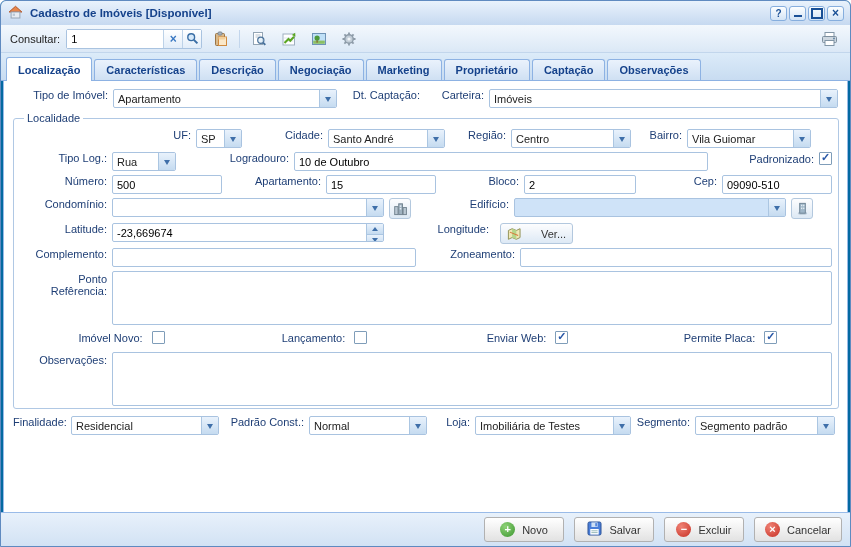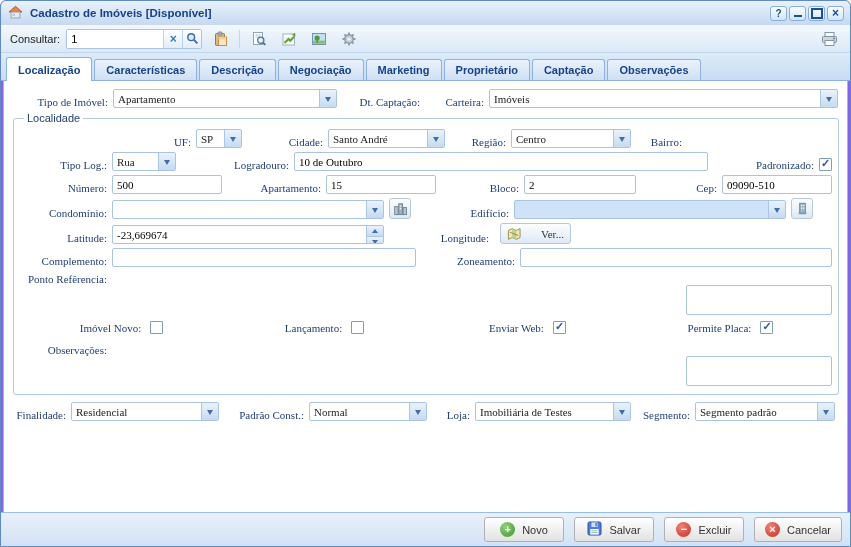--- a/index.html
+++ b/index.html
@@ -1,20 +1,20 @@
 <!DOCTYPE html>
 <html><head>
 <meta charset="utf-8">
 <style>
   * { box-sizing: border-box; margin: 0; padding: 0; }
   html,body { width: 851px; height: 547px; }
   body { font-family: "Liberation Sans", sans-serif; font-size: 11px; color:#222; }
 
   .window { width:851px; height:547px; border:1px solid #5f8ac0; border-radius:6px 6px 0 0;
-            background:#8b5cf6; display:flex; flex-direction:column; overflow:hidden; }
+            background:#0369a1; display:flex; flex-direction:column; overflow:hidden; }
 
   
   .titlebar { height:24px; flex:none; display:flex; align-items:center; gap:6px; padding:0 6px;
               background:linear-gradient(#e9f2fc,#c6d9f0); }
   .title { color:#15428b; font-weight:bold; font-size:11.5px; flex:1; }
   .winbtns { display:flex; gap:2px; }
   .wb { width:17px; height:15px; border:1px solid #86aede; border-radius:3px; cursor:pointer;
         background:linear-gradient(#fdfefe,#d3e4f6); color:#1a5096; font-weight:bold; font-size:10px;
         display:flex; align-items:center; justify-content:center; }
   .wb-help::after { content:"?"; }
@@ -39,21 +39,21 @@
   .tabbar { flex:none; display:flex; gap:2px; align-items:flex-end; padding:4px 5px 0;
             background:linear-gradient(#dcebf9,#c8dcf1); border-bottom:1px solid #8db2e3; }
   .tab { height:21px; padding:0 11px; display:flex; align-items:center; cursor:pointer;
          border:1px solid #8db2e3; border-bottom:none; border-radius:3px 3px 0 0;
          background:linear-gradient(#eaf2fc,#cfe0f3); color:#15428b; font-weight:bold; }
   .tab.active { background:#fff; height:24px; margin-bottom:-1px; z-index:2; }
 
   
   .content { flex:1; margin:0 2px; background:#fff; padding:8px 9px 0;
              border-left:1px solid #99bbe8; border-right:1px solid #99bbe8; overflow:hidden; }
-  .row { display:flex; align-items:flex-end; margin-bottom:4px;font-family:Liberation Serif, serif; }
+  .row { display:flex; align-items:flex-start; margin-bottom:4px; }
   .lbl { color:#1e3e75; text-align:right; padding-right:5px; flex:none; line-height:12px; }
   .txt, .combo, .datefield, .spinfield { height:19px; border:1px solid #a9c3e0; border-radius:2px;
         background:#fff; display:flex; align-items:stretch; overflow:hidden; flex:none; }
   .txt input, .spinfield input, .datefield input { flex:1; min-width:0; border:none; outline:none;
         padding:0 4px; font:inherit; color:#000; background:transparent; }
   .combo .val { flex:1; padding:3px 4px 0; white-space:nowrap; overflow:hidden; }
   .combo.hl { background:#cfe3f8; }
   .trig { width:17px; flex:none; border-left:1px solid #abc6e2; cursor:pointer;
           background:linear-gradient(#e9f2fc,#c5dbf0); display:flex; align-items:center; justify-content:center; }
   .trig::after { content:""; border:3.5px solid transparent; border-top:5px solid #3f6fa9; margin-top:5px; }
@@ -68,21 +68,21 @@
   .verbtn { width:auto; padding:0 6px; gap:20px; color:#333; }
   .checkbox { width:13px; height:13px; flex:none; border:1px solid #7f9db9; background:#fff;
               position:relative; cursor:pointer; border-radius:1px; }
   .checkbox.checked::after { content:"✓"; position:absolute; left:1px; top:-2px; color:#2a58a7;
               font-weight:bold; font-size:11px; }
   fieldset.group { border:1px solid #b0c8e4; border-radius:3px; padding:5px 6px 2px; margin-bottom:6px; }
   fieldset.group legend { color:#1e3e75; padding:0 3px; margin-left:4px; }
   .arealbl { align-self:flex-start; padding-top:2px; }
   textarea.area { flex:1; height:54px; border:1px solid #a9c3e0; border-radius:2px; resize:none;
                   font:inherit; padding:2px 4px; outline:none; }
-  .arearow { margin-bottom:6px;flex-direction:column; }
+  .arearow { margin-bottom:0; }
   .cbgroup { flex:1; display:flex; align-items:center; justify-content:center; gap:4px; }
   .finalrow { margin-top:7px; }
 
   
   .btnbar { height:34px; flex:none; background:linear-gradient(#e8f1fb,#d2e2f4); border-top:1px solid #99bbe8;
             display:flex; align-items:center; justify-content:flex-end; gap:10px; padding:0 8px; }
   .fbtn { height:25px; min-width:80px; border:1px solid #b1b1b1; border-radius:3px; cursor:pointer;
           background:linear-gradient(#ffffff,#e2e2e2); display:flex; align-items:center; justify-content:center;
           gap:7px; padding:0 10px; color:#333; }
   .circle { width:15px; height:15px; border-radius:50%; color:#fff; font-weight:bold; font-size:11px;
@@ -240,20 +240,24 @@
         <span class="combo" style="width:117px">
           <span class="val">Santo André</span>
             <span class="trig"></span>
         </span>
         <span class="lbl" style="width:66px">Região:</span>
         <span class="combo" style="width:120px">
           <span class="val">Centro</span>
             <span class="trig"></span>
         </span>
         <span class="lbl" style="width:56px">Bairro:</span>
+        <span class="combo" style="width:124px">
+          <span class="val">Vila Guiomar</span>
+            <span class="trig"></span>
+        </span>
       </div>
 
       <div class="row">
         <span class="lbl" style="width:92px">Tipo Log.:</span>
         <span class="combo" style="width:64px">
           <span class="val">Rua</span>
             <span class="trig"></span>
         </span>
         <span class="lbl" style="width:118px">Logradouro:</span>
         <span class="txt" style="width:414px">

